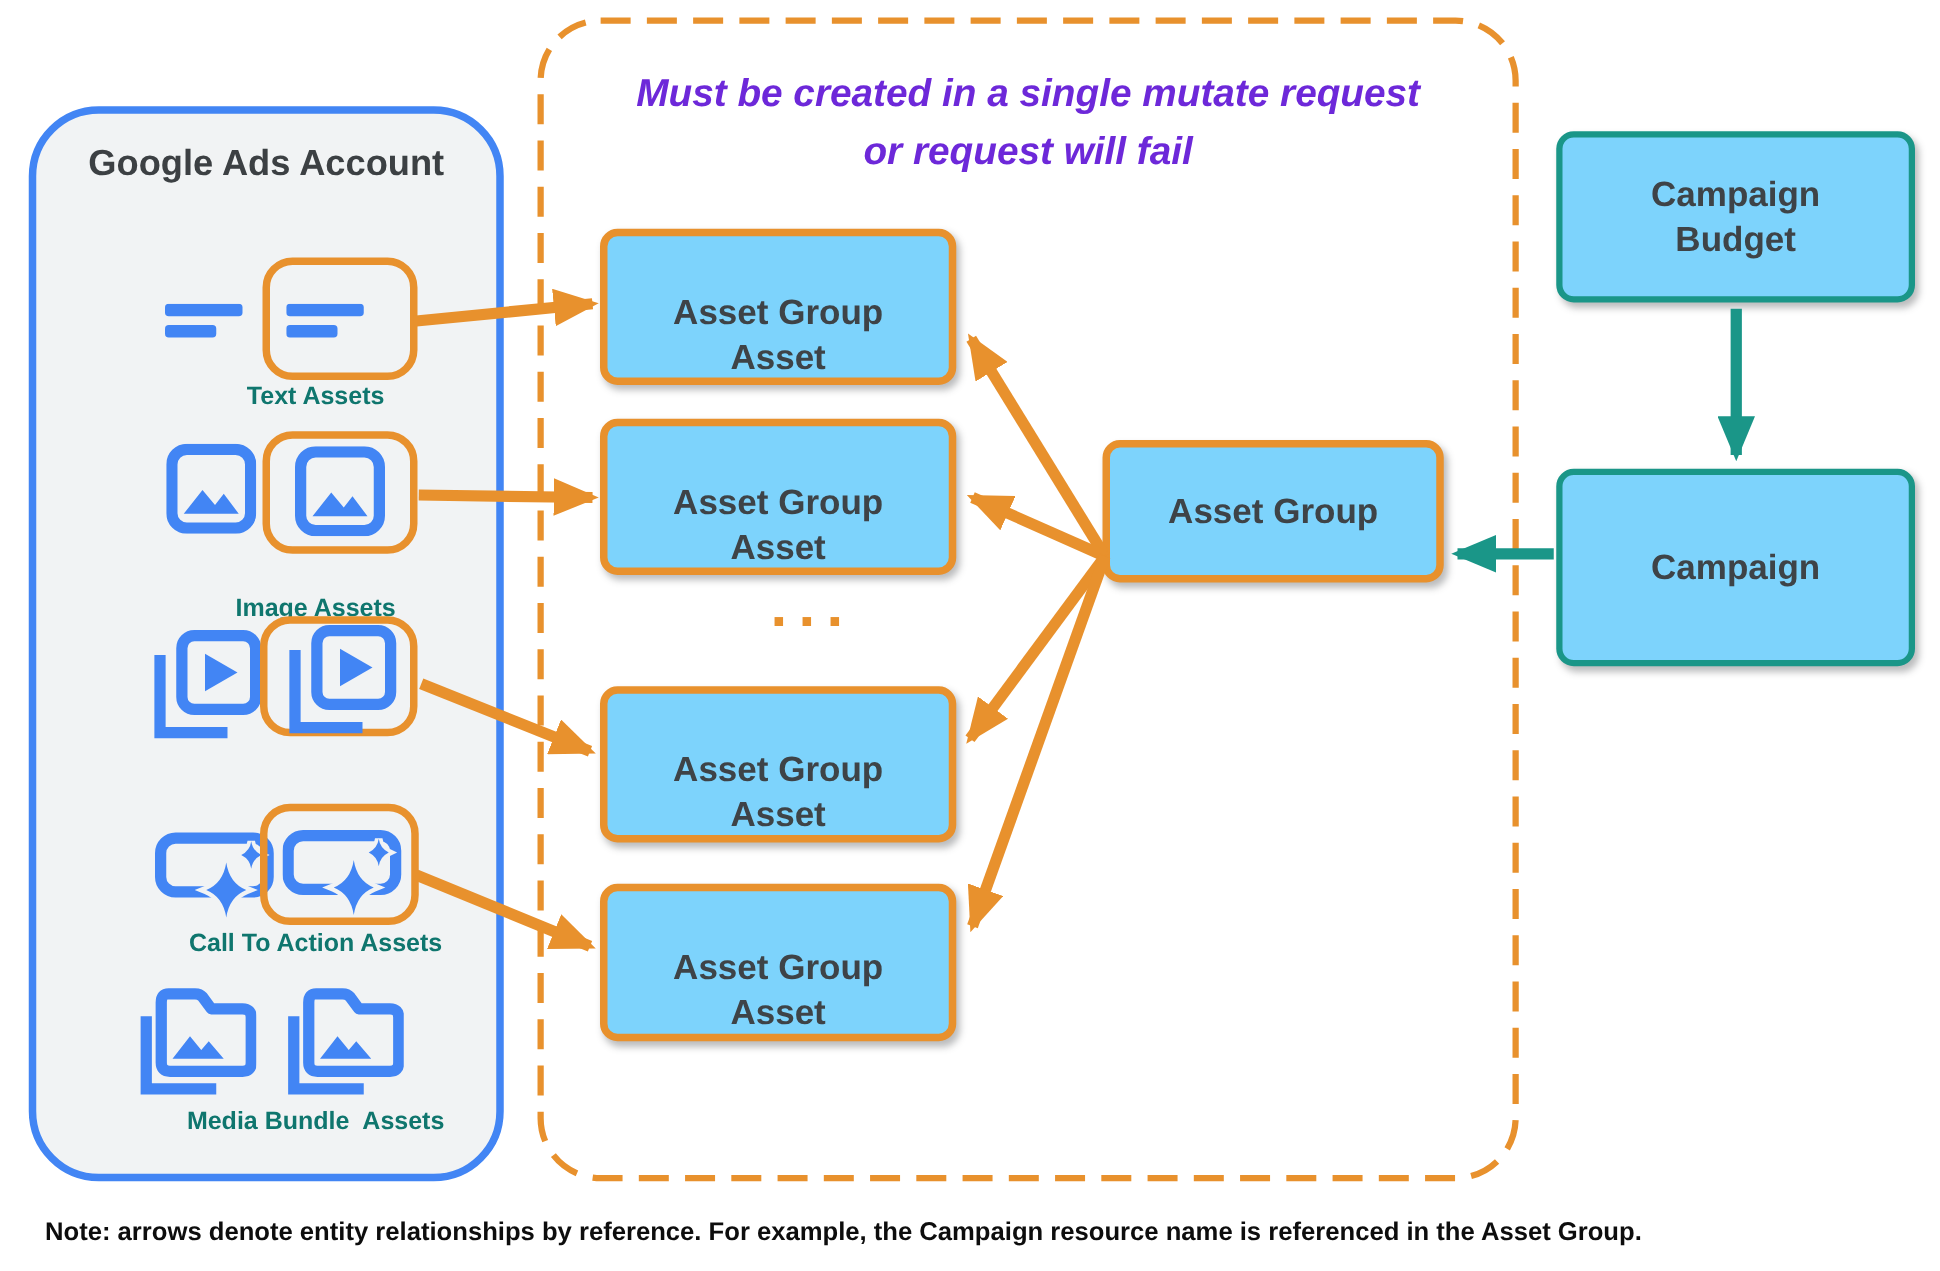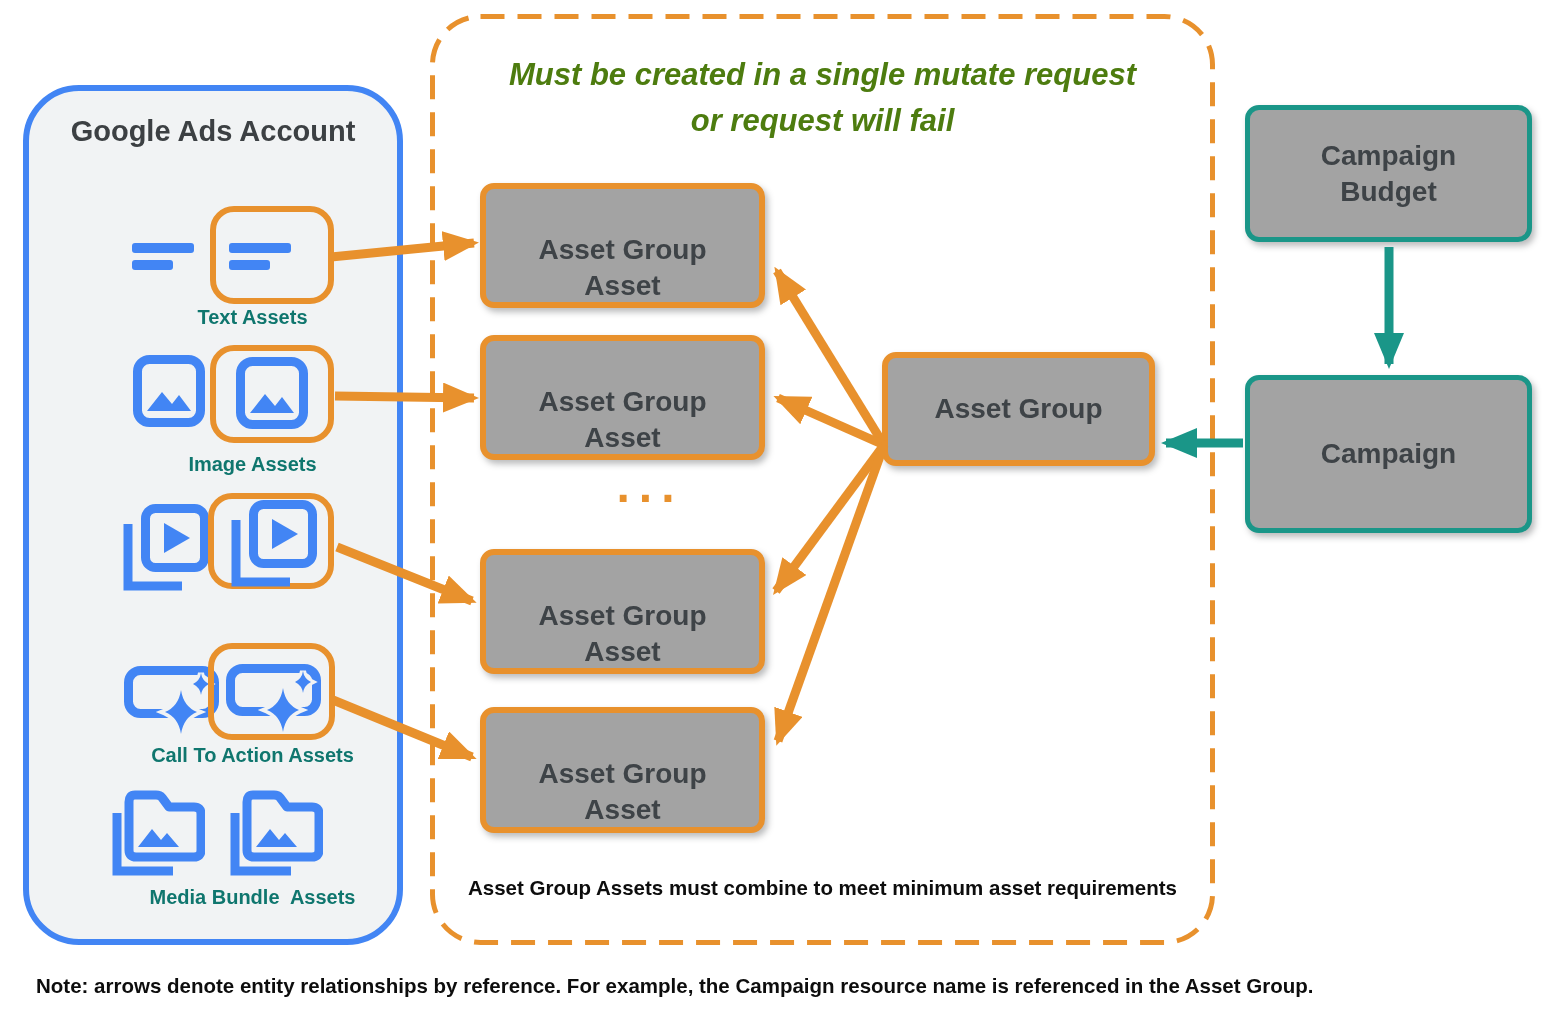--- a/index.html
+++ b/index.html
@@ -21,33 +21,33 @@
     position:absolute;left:23px;width:459px;text-align:center;
     color:#0f766e;font-weight:bold;font-size:20px;white-space:pre;z-index:2;
   }
   .icon{position:absolute;z-index:2;}
   .hl-box{
     position:absolute;box-sizing:border-box;border:6px solid #E8912D;
     border-radius:24px;z-index:2;
   }
   
   .box{
-    position:absolute;box-sizing:border-box;background:#a3a3a3;
+    position:absolute;box-sizing:border-box;background:#7dd3fc;
     border-radius:14px;display:flex;align-items:center;justify-content:center;
     text-align:center;font-weight:bold;font-size:28px;color:#3E4347;
     line-height:36px;box-shadow:3px 4px 6px rgba(60,64,67,.35);z-index:2;
   }
   .box.orange{border:6px solid #E8912D;}
   .box.teal{border:5px solid #1A9688;}
   .box .wrap{display:inline-block;width:200px;margin-top:44px;}
   .box .wrap-narrow{display:inline-block;width:180px;}
   
   .mutate-title{
     position:absolute;left:430px;top:52px;width:785px;text-align:center;
-    font-weight:bold;font-style:italic;font-size:31px;color:#4d7c0f;
+    font-weight:bold;font-style:italic;font-size:31px;color:#6d28d9;
     line-height:46px;z-index:2;
   }
   .dots{
     position:absolute;left:560px;top:458px;width:180px;text-align:center;
     color:#E8912D;font-size:48px;font-weight:bold;letter-spacing:9px;z-index:2;
   }
   .mutate-footnote{
     position:absolute;left:430px;top:876px;width:785px;text-align:center;
     font-size:20.5px;font-weight:bold;color:#0D0D0D;z-index:2;
   }
@@ -82,21 +82,21 @@
 
   <svg class="icon" style="left:133px;top:355px" width="72" height="72" viewBox="0 0 72 72">
     <rect x="4.5" y="4.5" width="63" height="63" rx="12" fill="none" stroke="#4285F4" stroke-width="9"></rect>
     <polygon points="14,56 29,37 39,49 46,40 58,56" fill="#4285F4"></polygon>
   </svg>
   <div class="hl-box" style="left:210px;top:345px;width:124px;height:98px"></div>
   <svg class="icon" style="left:236px;top:357px" width="72" height="72" viewBox="0 0 72 72">
     <rect x="4.5" y="4.5" width="63" height="63" rx="12" fill="none" stroke="#4285F4" stroke-width="9"></rect>
     <polygon points="14,56 29,37 39,49 46,40 58,56" fill="#4285F4"></polygon>
   </svg>
-  <div class="asset-label" style="top:453px">Image Assets</div>
+  <div class="asset-label" style="top:476px">Image Assets</div>
 
   <svg class="icon" style="left:118px;top:502px" width="92" height="94" viewBox="0 0 92 94">
     <path d="M10 22 V84 H64" fill="none" stroke="#4285F4" stroke-width="9"></path>
     <rect x="27.5" y="6.5" width="59" height="59" rx="10" fill="none" stroke="#4285F4" stroke-width="9"></rect>
     <polygon points="46,21 46,51 72,36" fill="#4285F4"></polygon>
   </svg>
   <div class="hl-box" style="left:208px;top:493px;width:126px;height:96px"></div>
   <svg class="icon" style="left:226px;top:498px" width="92" height="94" viewBox="0 0 92 94">
     <path d="M10 22 V84 H64" fill="none" stroke="#4285F4" stroke-width="9"></path>
     <rect x="27.5" y="6.5" width="59" height="59" rx="10" fill="none" stroke="#4285F4" stroke-width="9"></rect>
@@ -143,21 +143,20 @@
     <span class="wrap">Asset Group Asset</span>
   </div>
   <div class="dots">...</div>
   <div class="box orange" style="left:480px;top:549px;width:285px;height:125px">
     <span class="wrap">Asset Group Asset</span>
   </div>
   <div class="box orange" style="left:480px;top:707px;width:285px;height:126px">
     <span class="wrap">Asset Group Asset</span>
   </div>
 
-  <div class="mutate-footnote">Asset Group Assets must combine to meet minimum asset requirements</div>
 
   <div class="box orange" style="left:882px;top:352px;width:273px;height:114px">
     <span>Asset Group</span>
   </div>
 
   <div class="box teal" style="left:1245px;top:105px;width:287px;height:137px">
     <span class="wrap-narrow">Campaign Budget</span>
   </div>
   <div class="box teal" style="left:1245px;top:375px;width:287px;height:158px">
     <span>Campaign</span>

